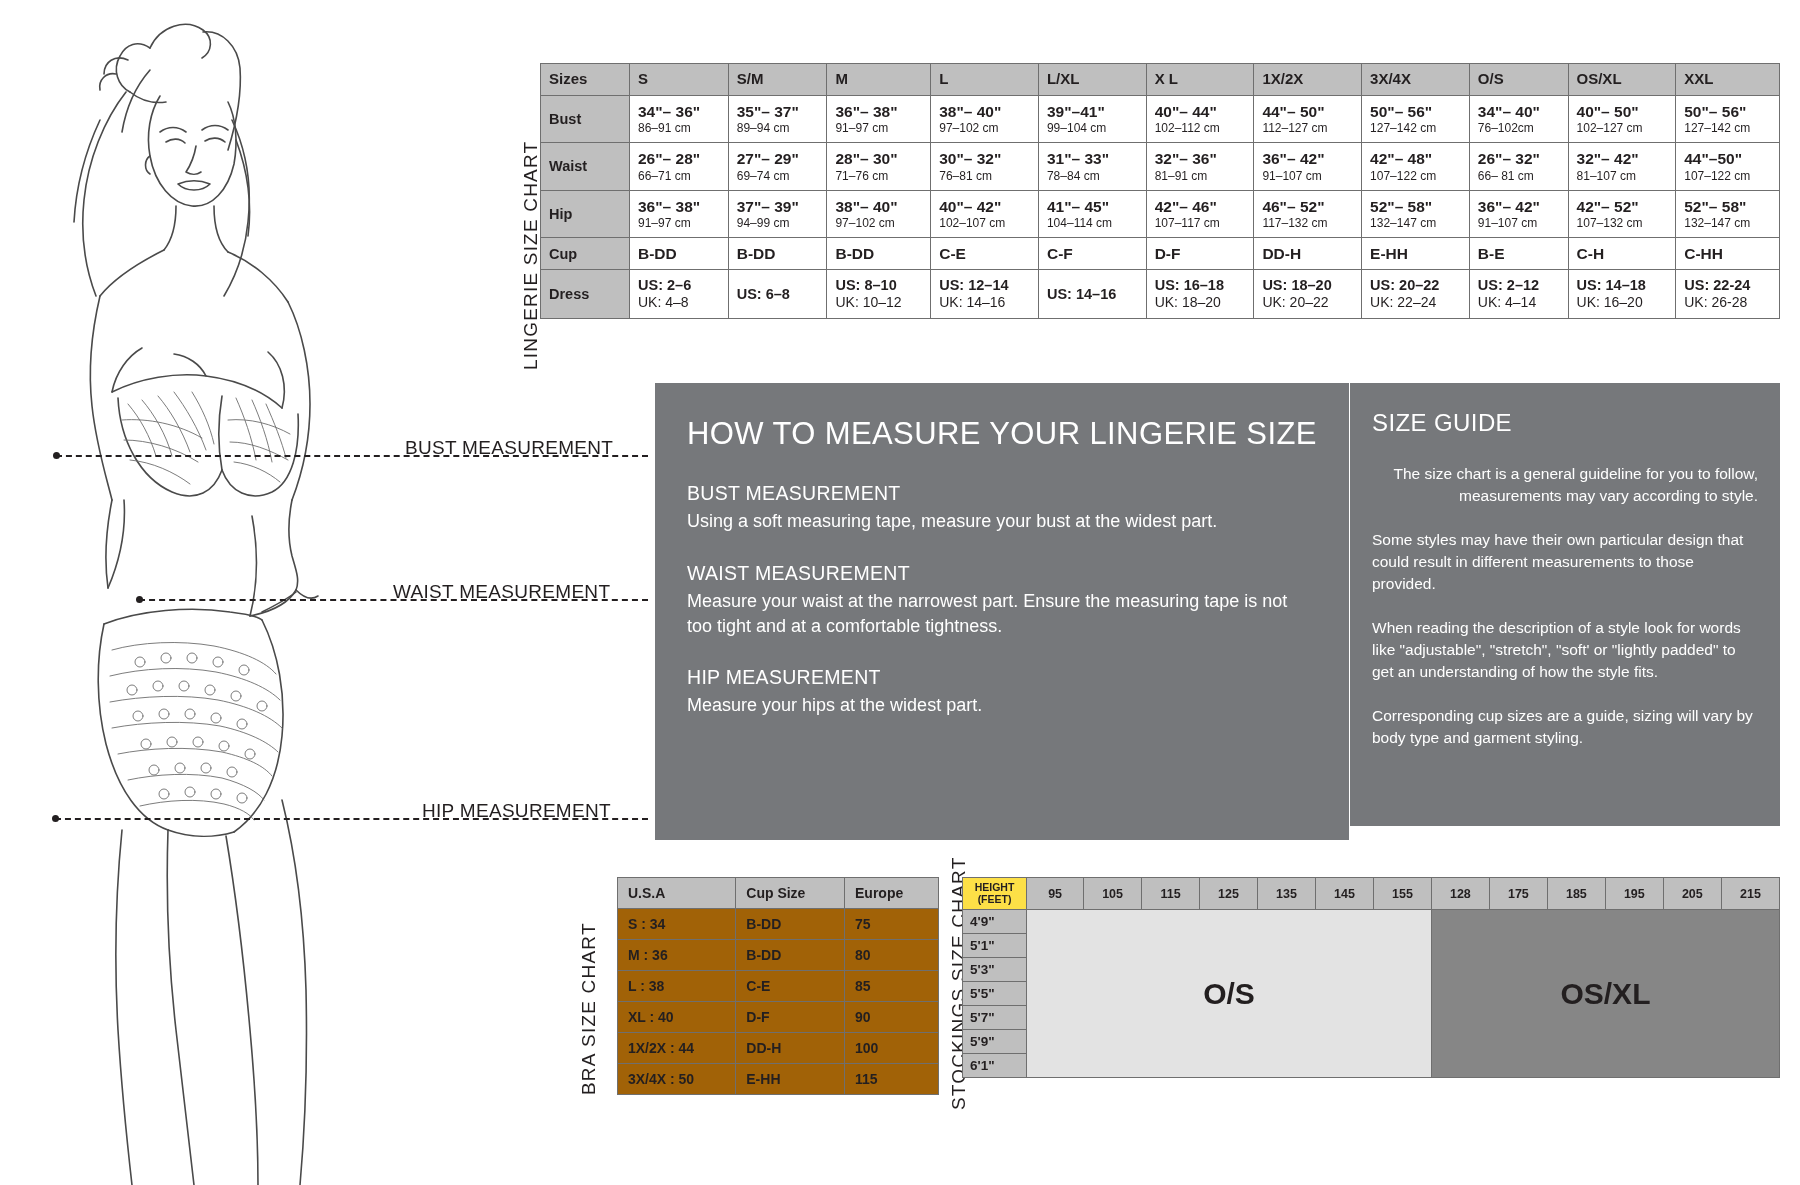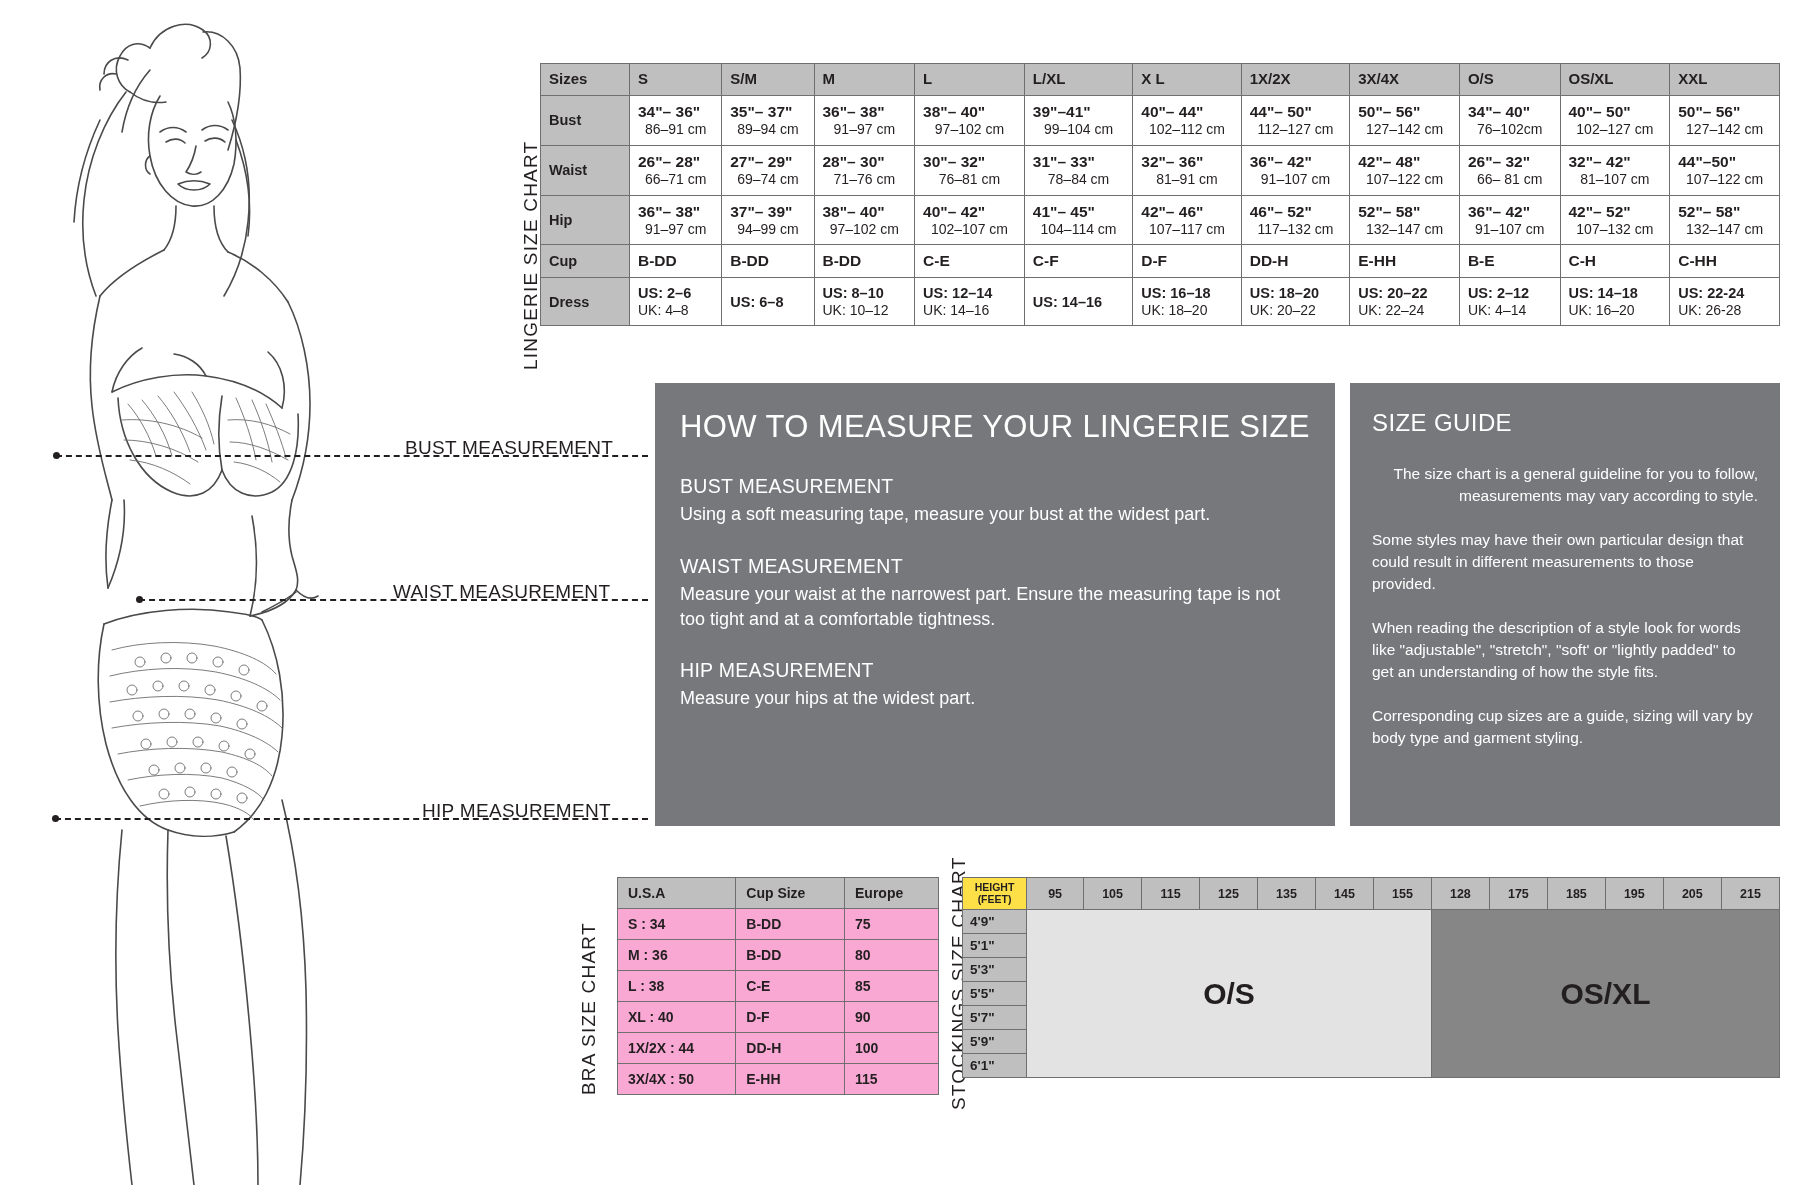--- a/index.html
+++ b/index.html
@@ -89,40 +89,39 @@
   }
   td.cell {
     background: #ffffff;
   }
   .big {
     font-weight: bold;
     font-size: 15.5px;
     display: block;
   }
   .small {
-    font-size: 14px;
+    font-size: 12px;
     display: block;
-    text-align: center;
   }
   .two-line span { display: block; }
   .two-line .l1 { font-weight: bold; font-size: 14.5px; }
   .two-line .l2 { font-weight: normal; font-size: 14px; }
 
   
   .panel {
     position: absolute;
     background: #76787b;
     color: #ffffff;
   }
   #how-panel {
     left: 655px;
     top: 383px;
     width: 680px;
     height: 443px;
-    padding: 0;
+    padding: 7px;
   }
   #guide-panel {
     left: 1350px;
     top: 383px;
     width: 430px;
     height: 443px;
   }
   .panel h2 {
     margin: 0;
     font-weight: normal;
@@ -170,21 +169,21 @@
   }
   table.bra {
     border-collapse: collapse;
     width: 100%;
     font-size: 14px;
   }
   table.bra td {
     border: 1.5px solid #6f6f6f;
     padding: 7px 10px;
     font-weight: bold;
-    background: #f9a8d4;
+    background: #a16207;
   }
   table.bra tr.head td {
     background: #bfbfbf;
   }
 
   
   #stockings-chart {
     position: absolute;
     left: 962px;
     top: 877px;

